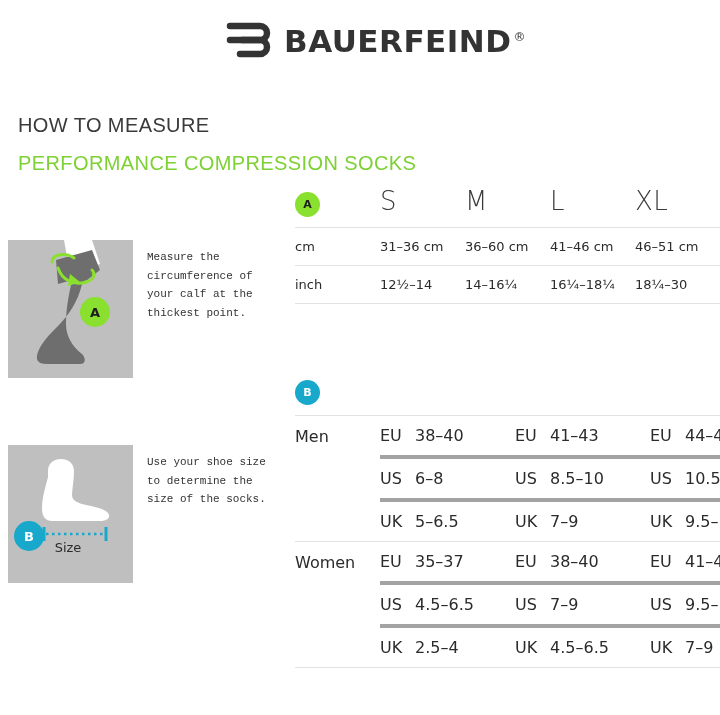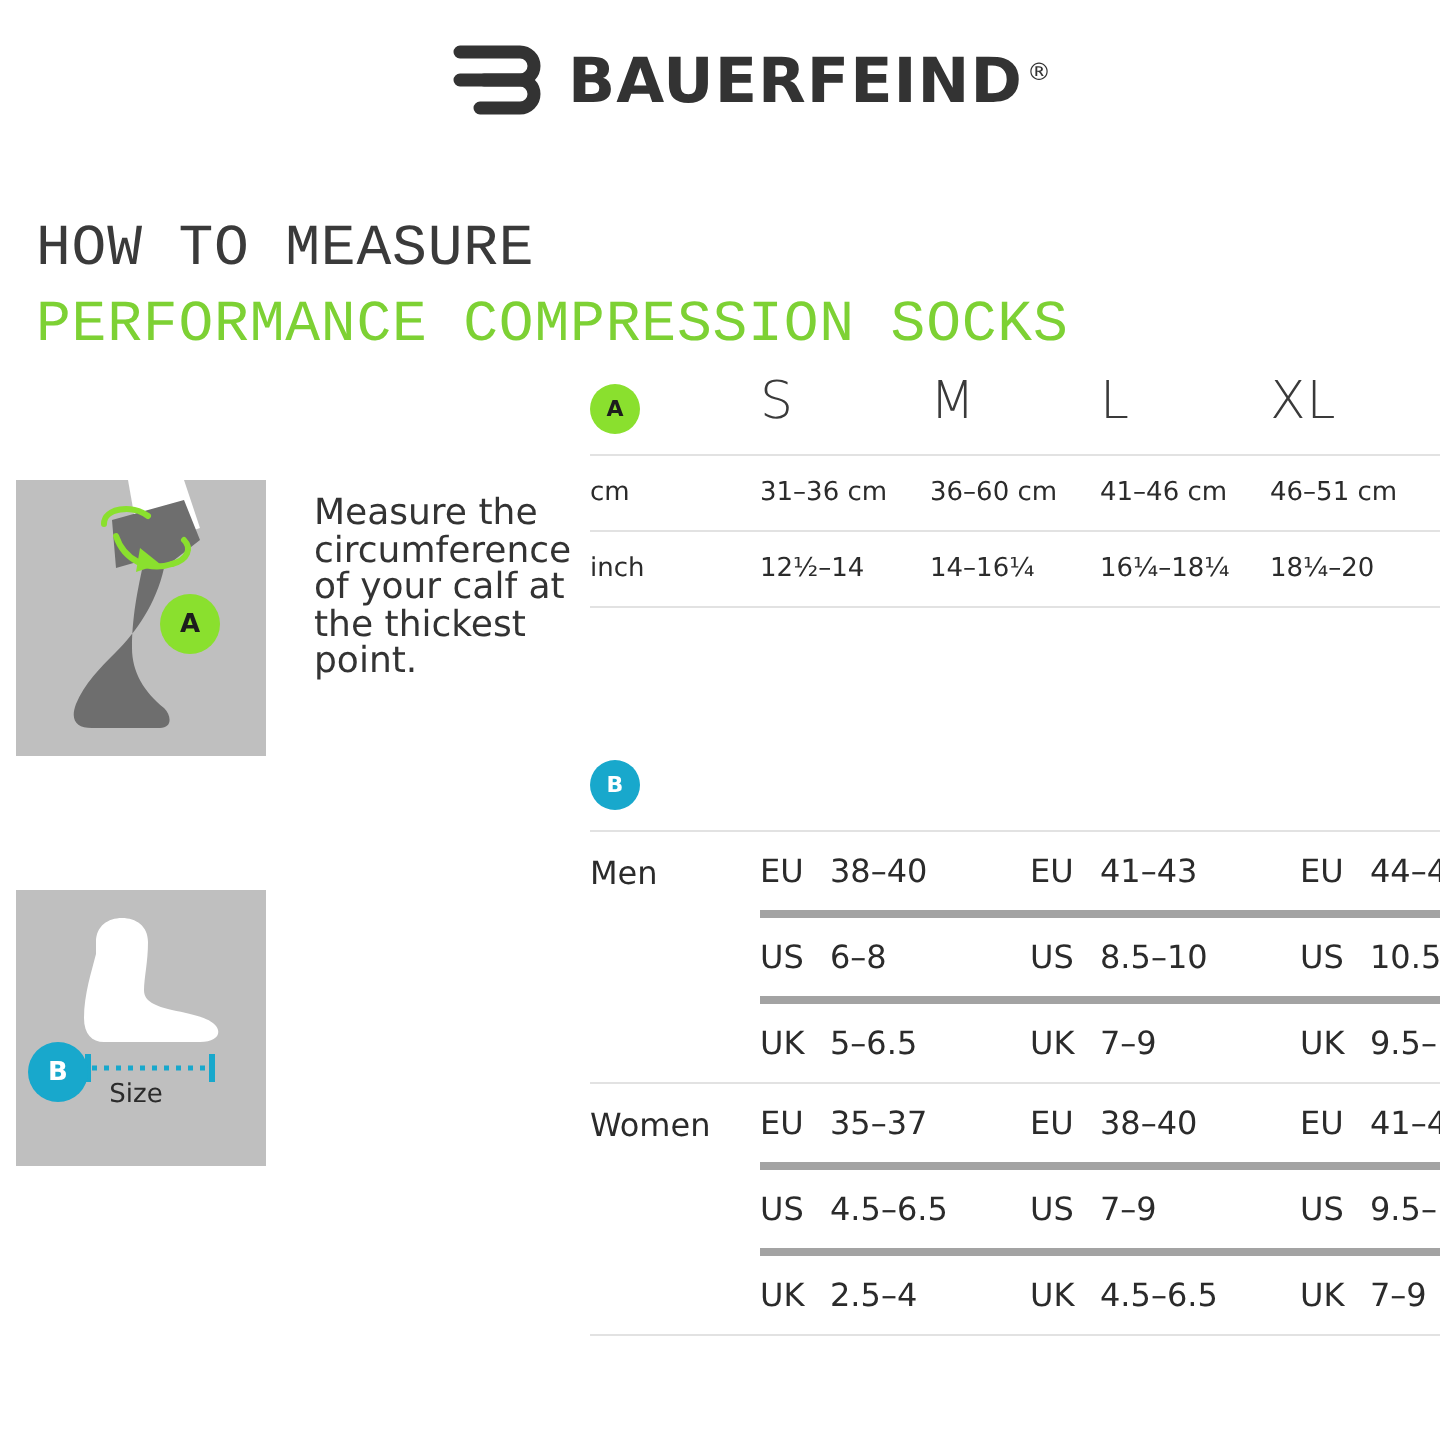--- a/index.html
+++ b/index.html
@@ -49,24 +49,24 @@
   }
 
   
   .headings {
     padding: 34px 0 0 18px;
   }
   .headings h1,
   .headings h2,
   .headings h3 {
     font-weight: 300;
-    font-size: 29px;
+    font-size: 20px;
     line-height: 38px;
     letter-spacing: 0.4px;
-    font-family: Liberation Mono, monospace;
+    font-family: Liberation Sans, sans-serif;
   }
   .h-line1 { color: #3a3a3a; }
   .h-line2 { color: #3a3a3a; }
   .h-line3 { color: #7dd134; }
 
   
   .content {
     display: flex;
     padding: 0;
     position: relative;
@@ -88,26 +88,27 @@
   }
   .illu-panel {
     width: 125px;
     height: 138px;
     background: #bfbfbf;
     flex: 0 0 125px;
     position: relative;
     overflow: hidden;
   }
   .illu-text {
-    padding-left: 24px;
+    padding-left: 14px;
     padding-top: 8px;
-    font-size: 18px;
+    font-size: 11px;
     line-height: 18.5px;
     color: #333333;
     max-width: 150px;
+    font-family: Liberation Mono, monospace;
   }
 
   .badge {
     position: absolute;
     border-radius: 50%;
     display: flex;
     align-items: center;
     justify-content: center;
     font-size: 13px;
     font-weight: bold;
@@ -258,20 +259,21 @@
 
           <g stroke="#18a8cc" stroke-width="3" stroke-linecap="butt">
             <line x1="36" y1="82" x2="36" y2="96"></line>
             <line x1="98" y1="82" x2="98" y2="96"></line>
           </g>
           <line x1="38" y1="89" x2="96" y2="89" stroke="#18a8cc" stroke-width="2.6" stroke-dasharray="2.5 3.5"></line>
         </svg>
         <div class="badge badge-b-illu">B</div>
         <div class="size-label">Size</div>
       </div>
+      <div class="illu-text">Use your shoe size to determine the size of the socks.</div>
     </div>
 
   </div>
 
   <div class="right-col">
 
     <div class="table-wrap" style="padding-top:2px;">
       <table class="tbl-a">
         <tbody>
             <tr>
@@ -288,21 +290,21 @@
           <td>31–36 cm</td>
           <td>36–60 cm</td>
           <td>41–46 cm</td>
           <td>46–51 cm</td>
         </tr>
         <tr class="last-row">
           <td>inch</td>
           <td>12½–14</td>
           <td>14–16¼</td>
           <td>16¼–18¼</td>
-          <td>18¼–20</td>
+          <td>18¼–30</td>
         </tr>
       </tbody>
         </table>
     </div>
 
     <div class="table-wrap" style="padding-top:70px;">
       <div class="badge-b-row">
         <div class="badge-head blue">B</div>
       </div>
       <table class="tbl-b">

